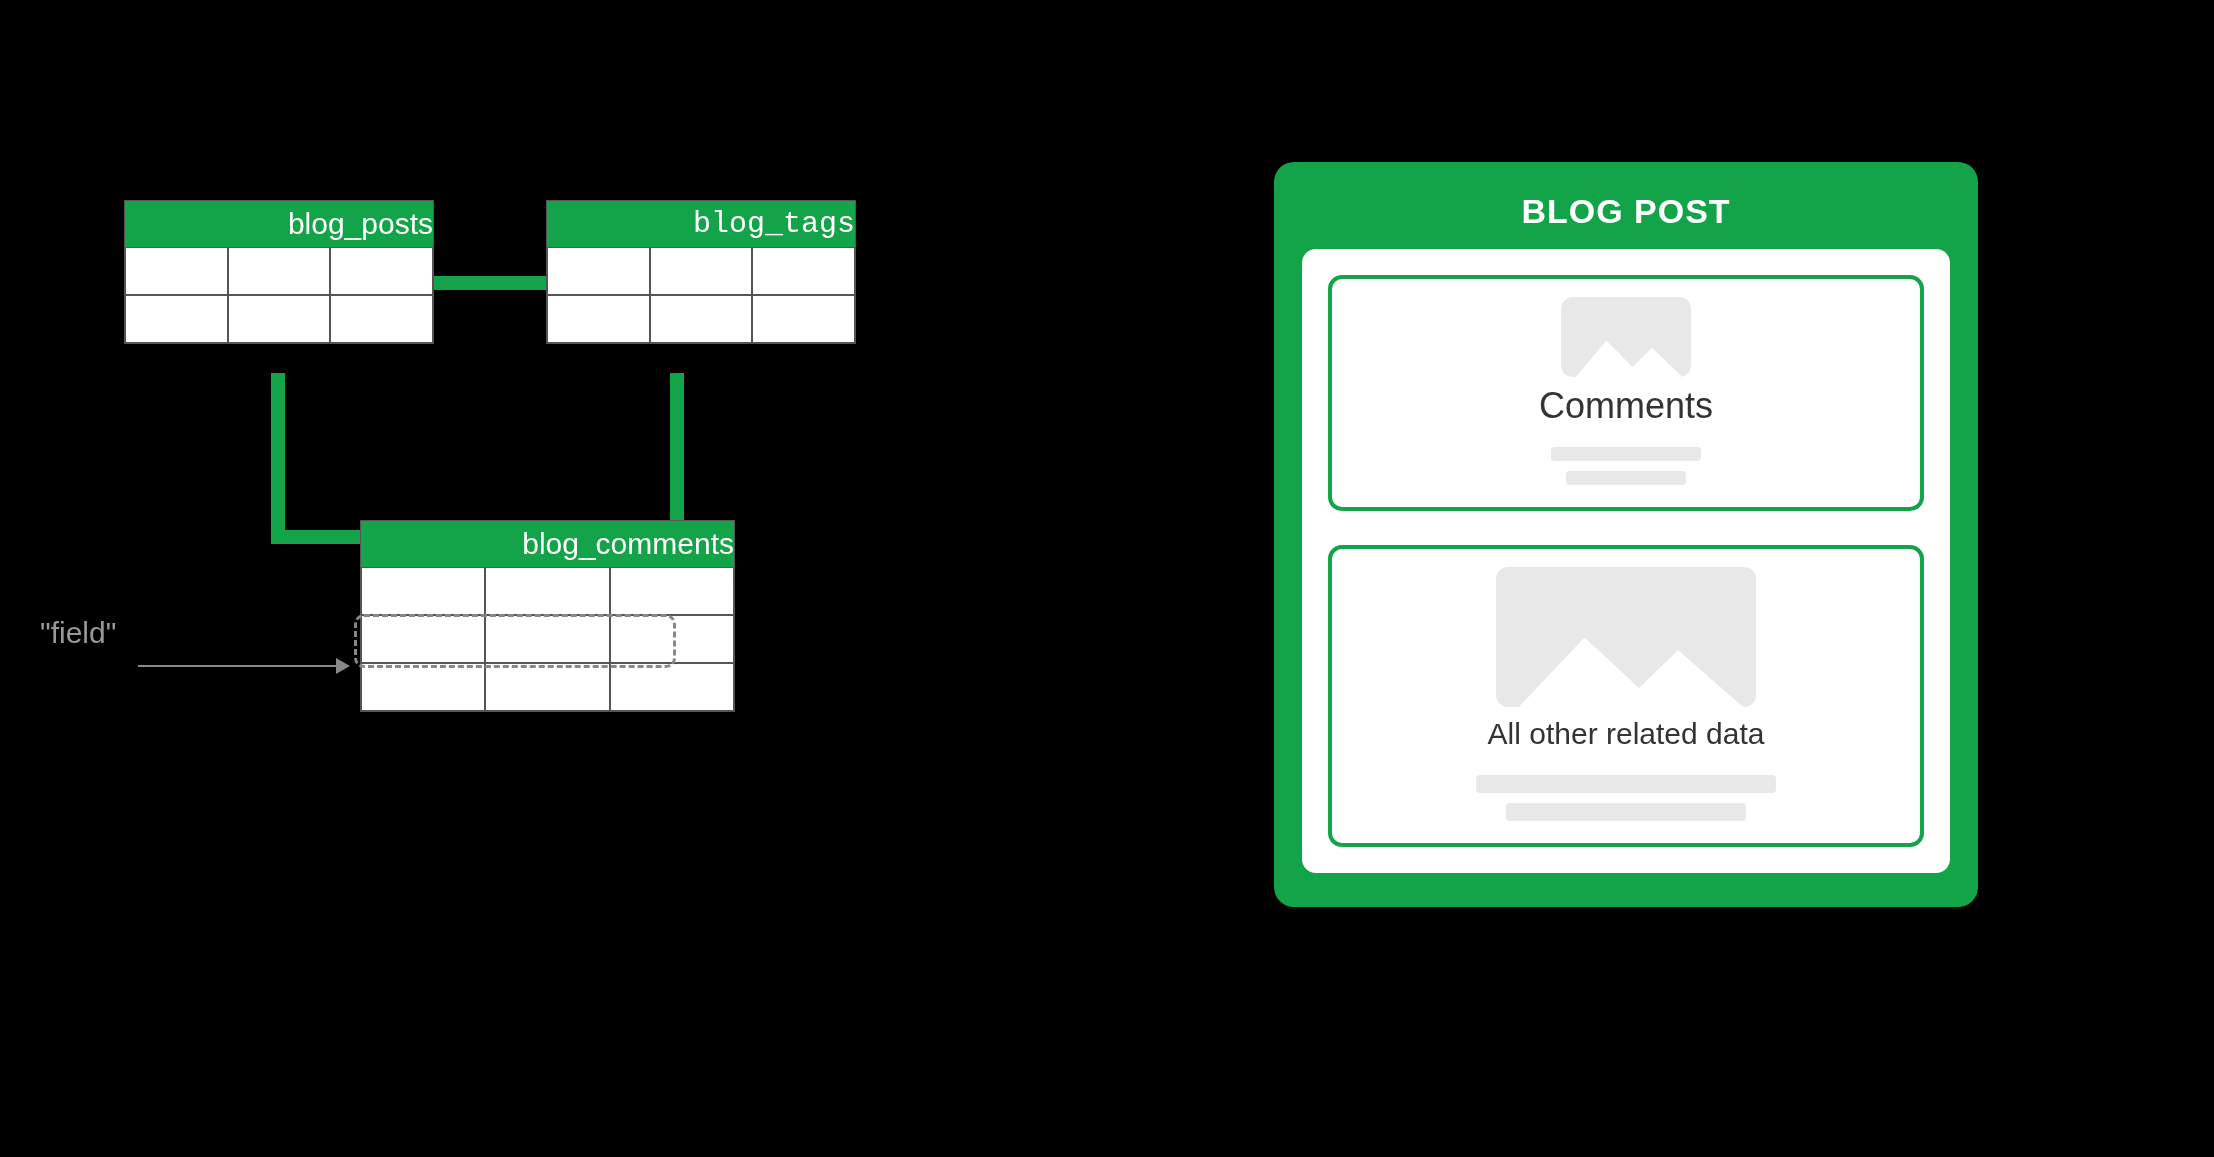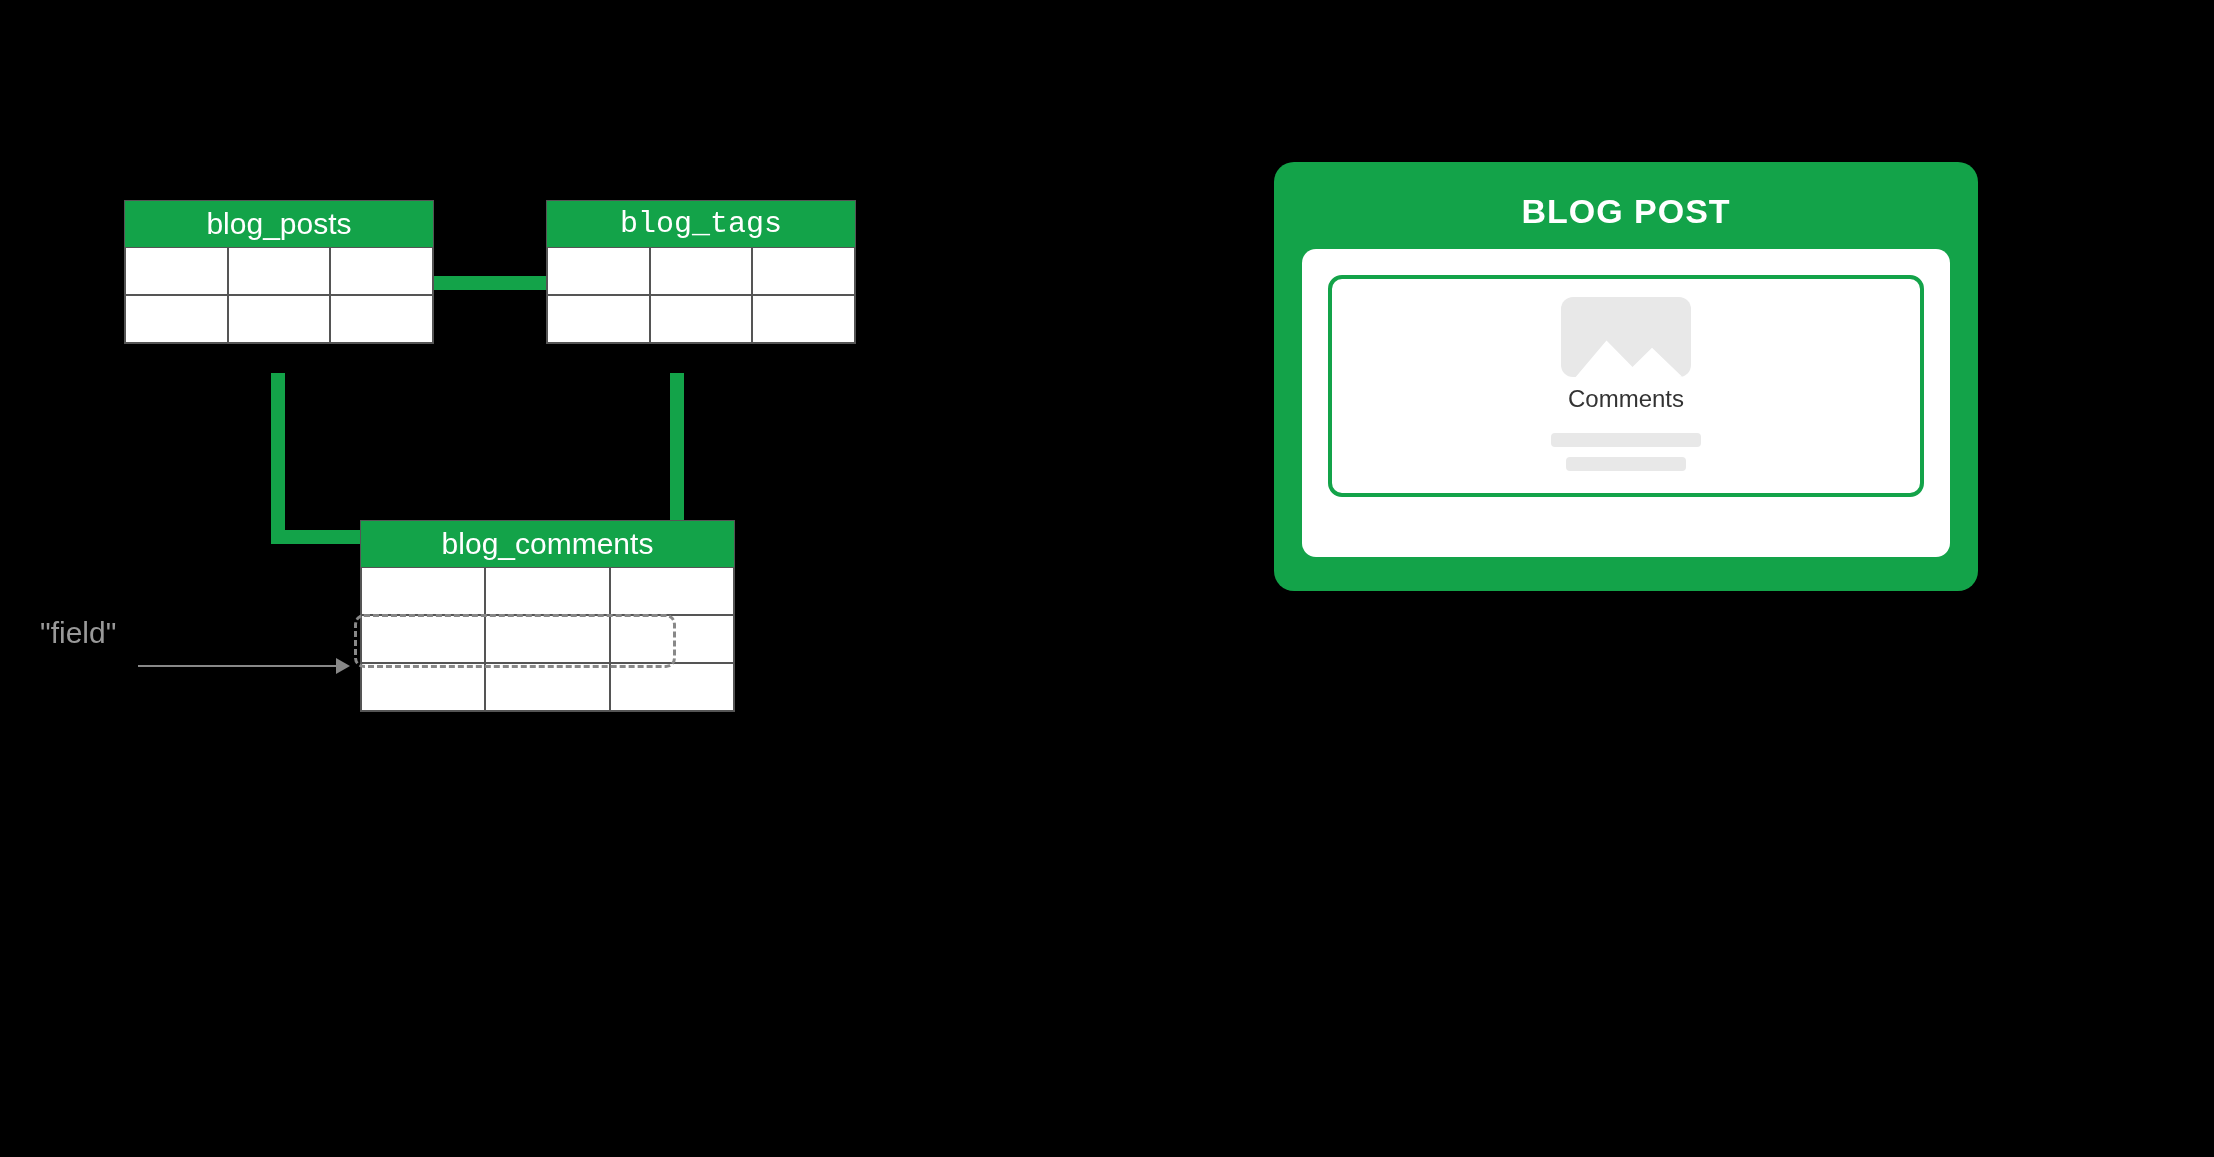--- a/index.html
+++ b/index.html
@@ -23,21 +23,21 @@
   
   .db-table {
     position: absolute;
     border: 1px solid #555;
     background: #fff;
   }
   .db-table-header {
     background: #13a349;
     color: #fff;
     font-size: 30px;
-    text-align: center;
+    text-align: right;
     padding: 6px 0;
     font-weight: 400;
   }
   .db-grid {
     display: grid;
     grid-template-columns: repeat(3, 1fr);
   }
   .db-cell {
     border: 1px solid #555;
     background: #fff;
@@ -121,21 +121,21 @@
   .ph-image .mtn {
     position: absolute;
     bottom: -2px;
     width: 100%;
     height: 60%;
   }
   .ph-image svg { display:block; }
 
   .sub-label {
     color: #333;
-    font-size: 24px;
+    font-size: 36px;
     margin: 8px 0 10px 0;
     text-align: center;
   }
   .sub-label.big { font-size: 30px; margin: 10px 0 14px 0; }
 
   .ph-line {
     background: #e8e8e8;
     border-radius: 4px;
     height: 14px;
     margin-top: 10px;
@@ -209,17 +209,27 @@
               <polygon points="10,40 35,8 55,30 70,14 95,40" fill="#ffffff"></polygon>
             </svg>
           </div>
           <div class="sub-label">Comments</div>
           <div class="ph-line" style="width:150px;"></div>
           <div class="ph-line" style="width:120px;"></div>
         </div>
 
       </div>
 
+      <div class="sub-card wide">
+        <div class="ph-image" style="width:260px;height:140px;">
+          <svg class="mtn" viewBox="0 0 100 40" preserveAspectRatio="none">
+            <polygon points="8,40 34,6 55,30 70,12 96,40" fill="#ffffff"></polygon>
+          </svg>
+        </div>
+        <div class="sub-label big">All other related data</div>
+        <div class="ph-line" style="width:300px;height:18px;"></div>
+        <div class="ph-line" style="width:240px;height:18px;"></div>
+      </div>
 
     </div>
   </div>
 
 </div>
 
 </body></html>

